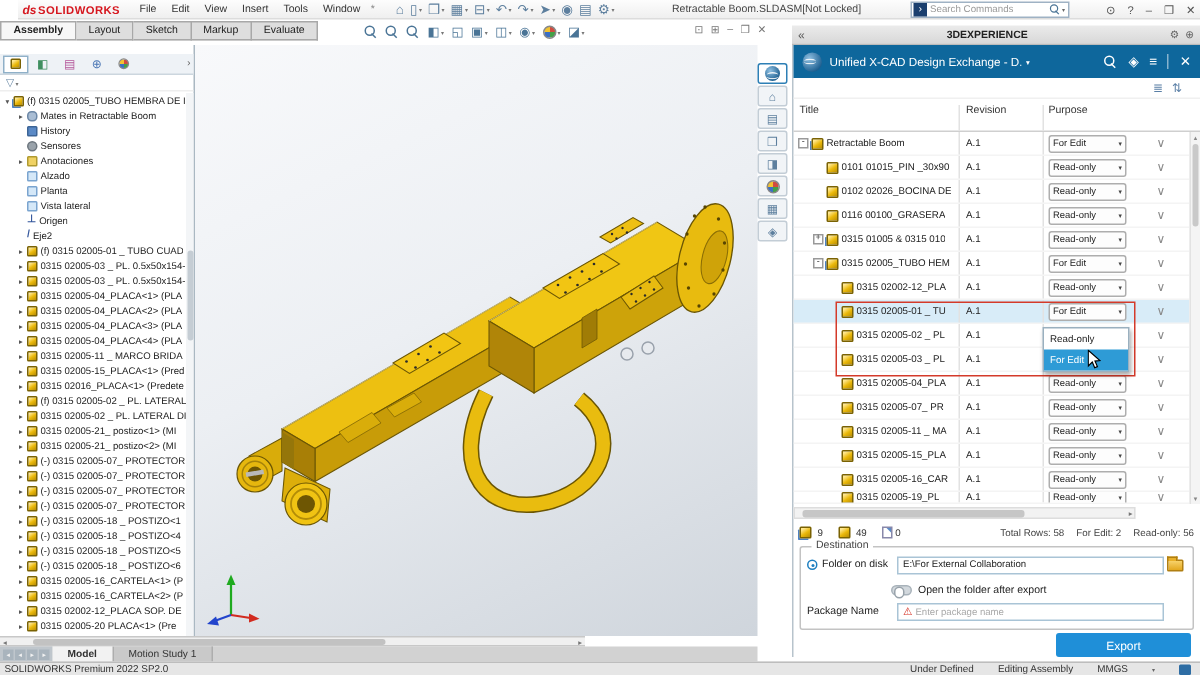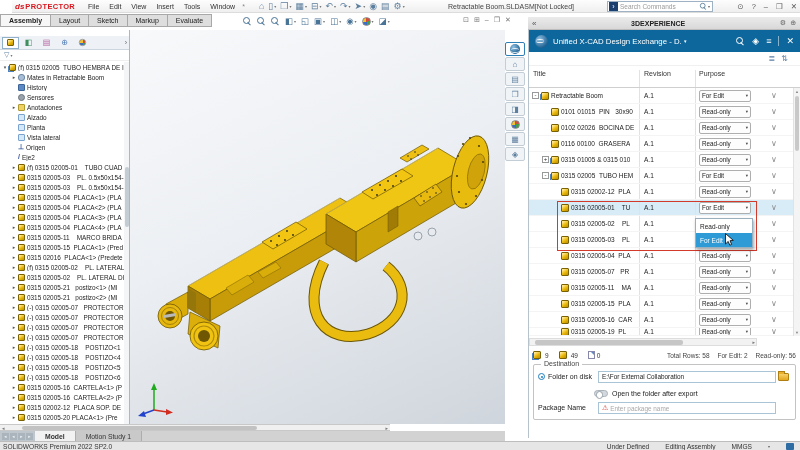--- a/index.html
+++ b/index.html
@@ -150,21 +150,21 @@
 #statusbar .l{margin-left:3px}
 #statusbar .r{margin-left:auto;display:flex;gap:16px;align-items:center;margin-right:6px}
 #statusbar .badge{width:8px;height:7px;background:#2e6da4;border-radius:1px}
 </style>
 </head>
 <body>
 
 <div class="abs" id="titlebar">
   <div id="logo">
     <span class="mark">ds</span>
-    <span class="word">PROTECTOR</span>
+    <span class="word">SOLIDWORKS</span>
   </div>
   <div id="menubar">
       <span class="menu">File</span>
       <span class="menu">Edit</span>
       <span class="menu">View</span>
       <span class="menu">Insert</span>
       <span class="menu">Tools</span>
       <span class="menu">Window</span>
     </div>
   <span id="pin-ic">*</span>
@@ -940,20 +940,21 @@
       <span style="margin-left:4px">Open the folder after export</span>
     </div>
     <div class="drow" style="top:39px">
       <span>Package Name</span>
       <span class="dinput" style="top:-2px">
         <span class="warn">⚠</span>
         <span class="ph-gray">Enter package name</span>
       </span>
     </div>
   </div>
+  <div id="px-export">Export</div>
 </div>
 
 <div class="abs" id="hscroll-left">
   <span class="al">◂</span>
     <div class="thumb"></div>
     <span class="ar">▸</span>
 </div>
 <div class="abs" id="sheet-tabs">
   <span class="navs">
       <span>◂</span>

